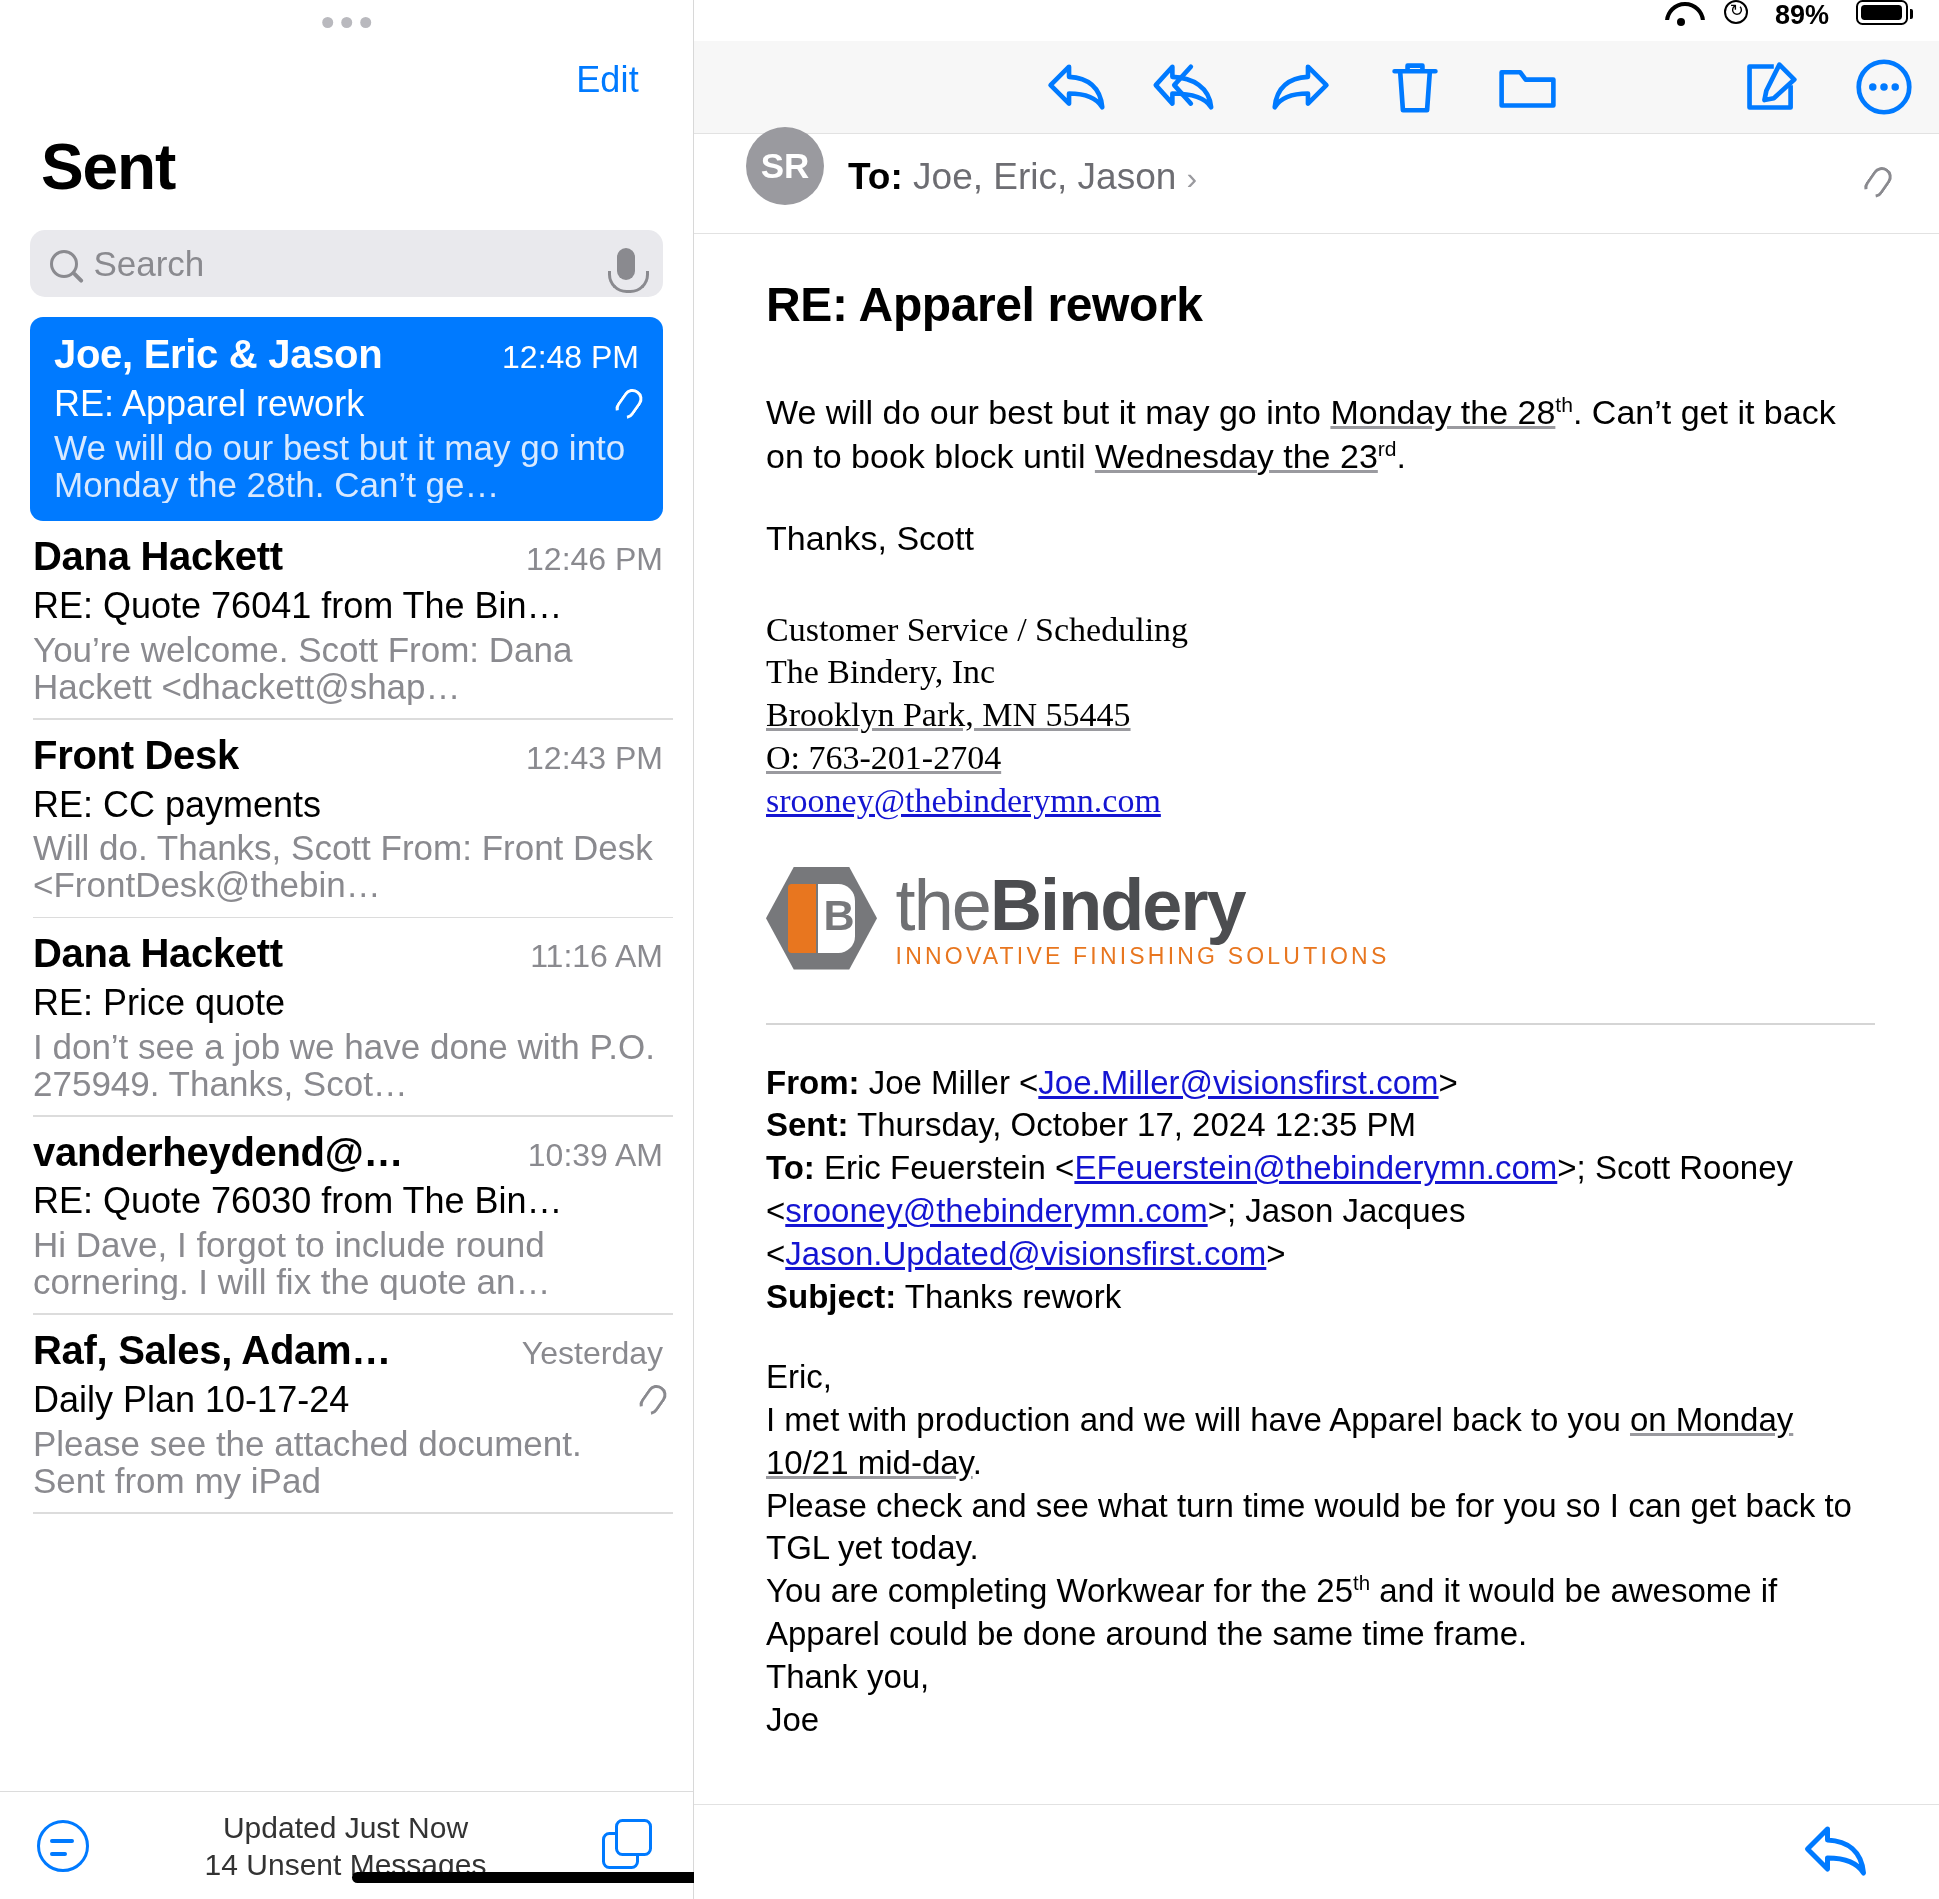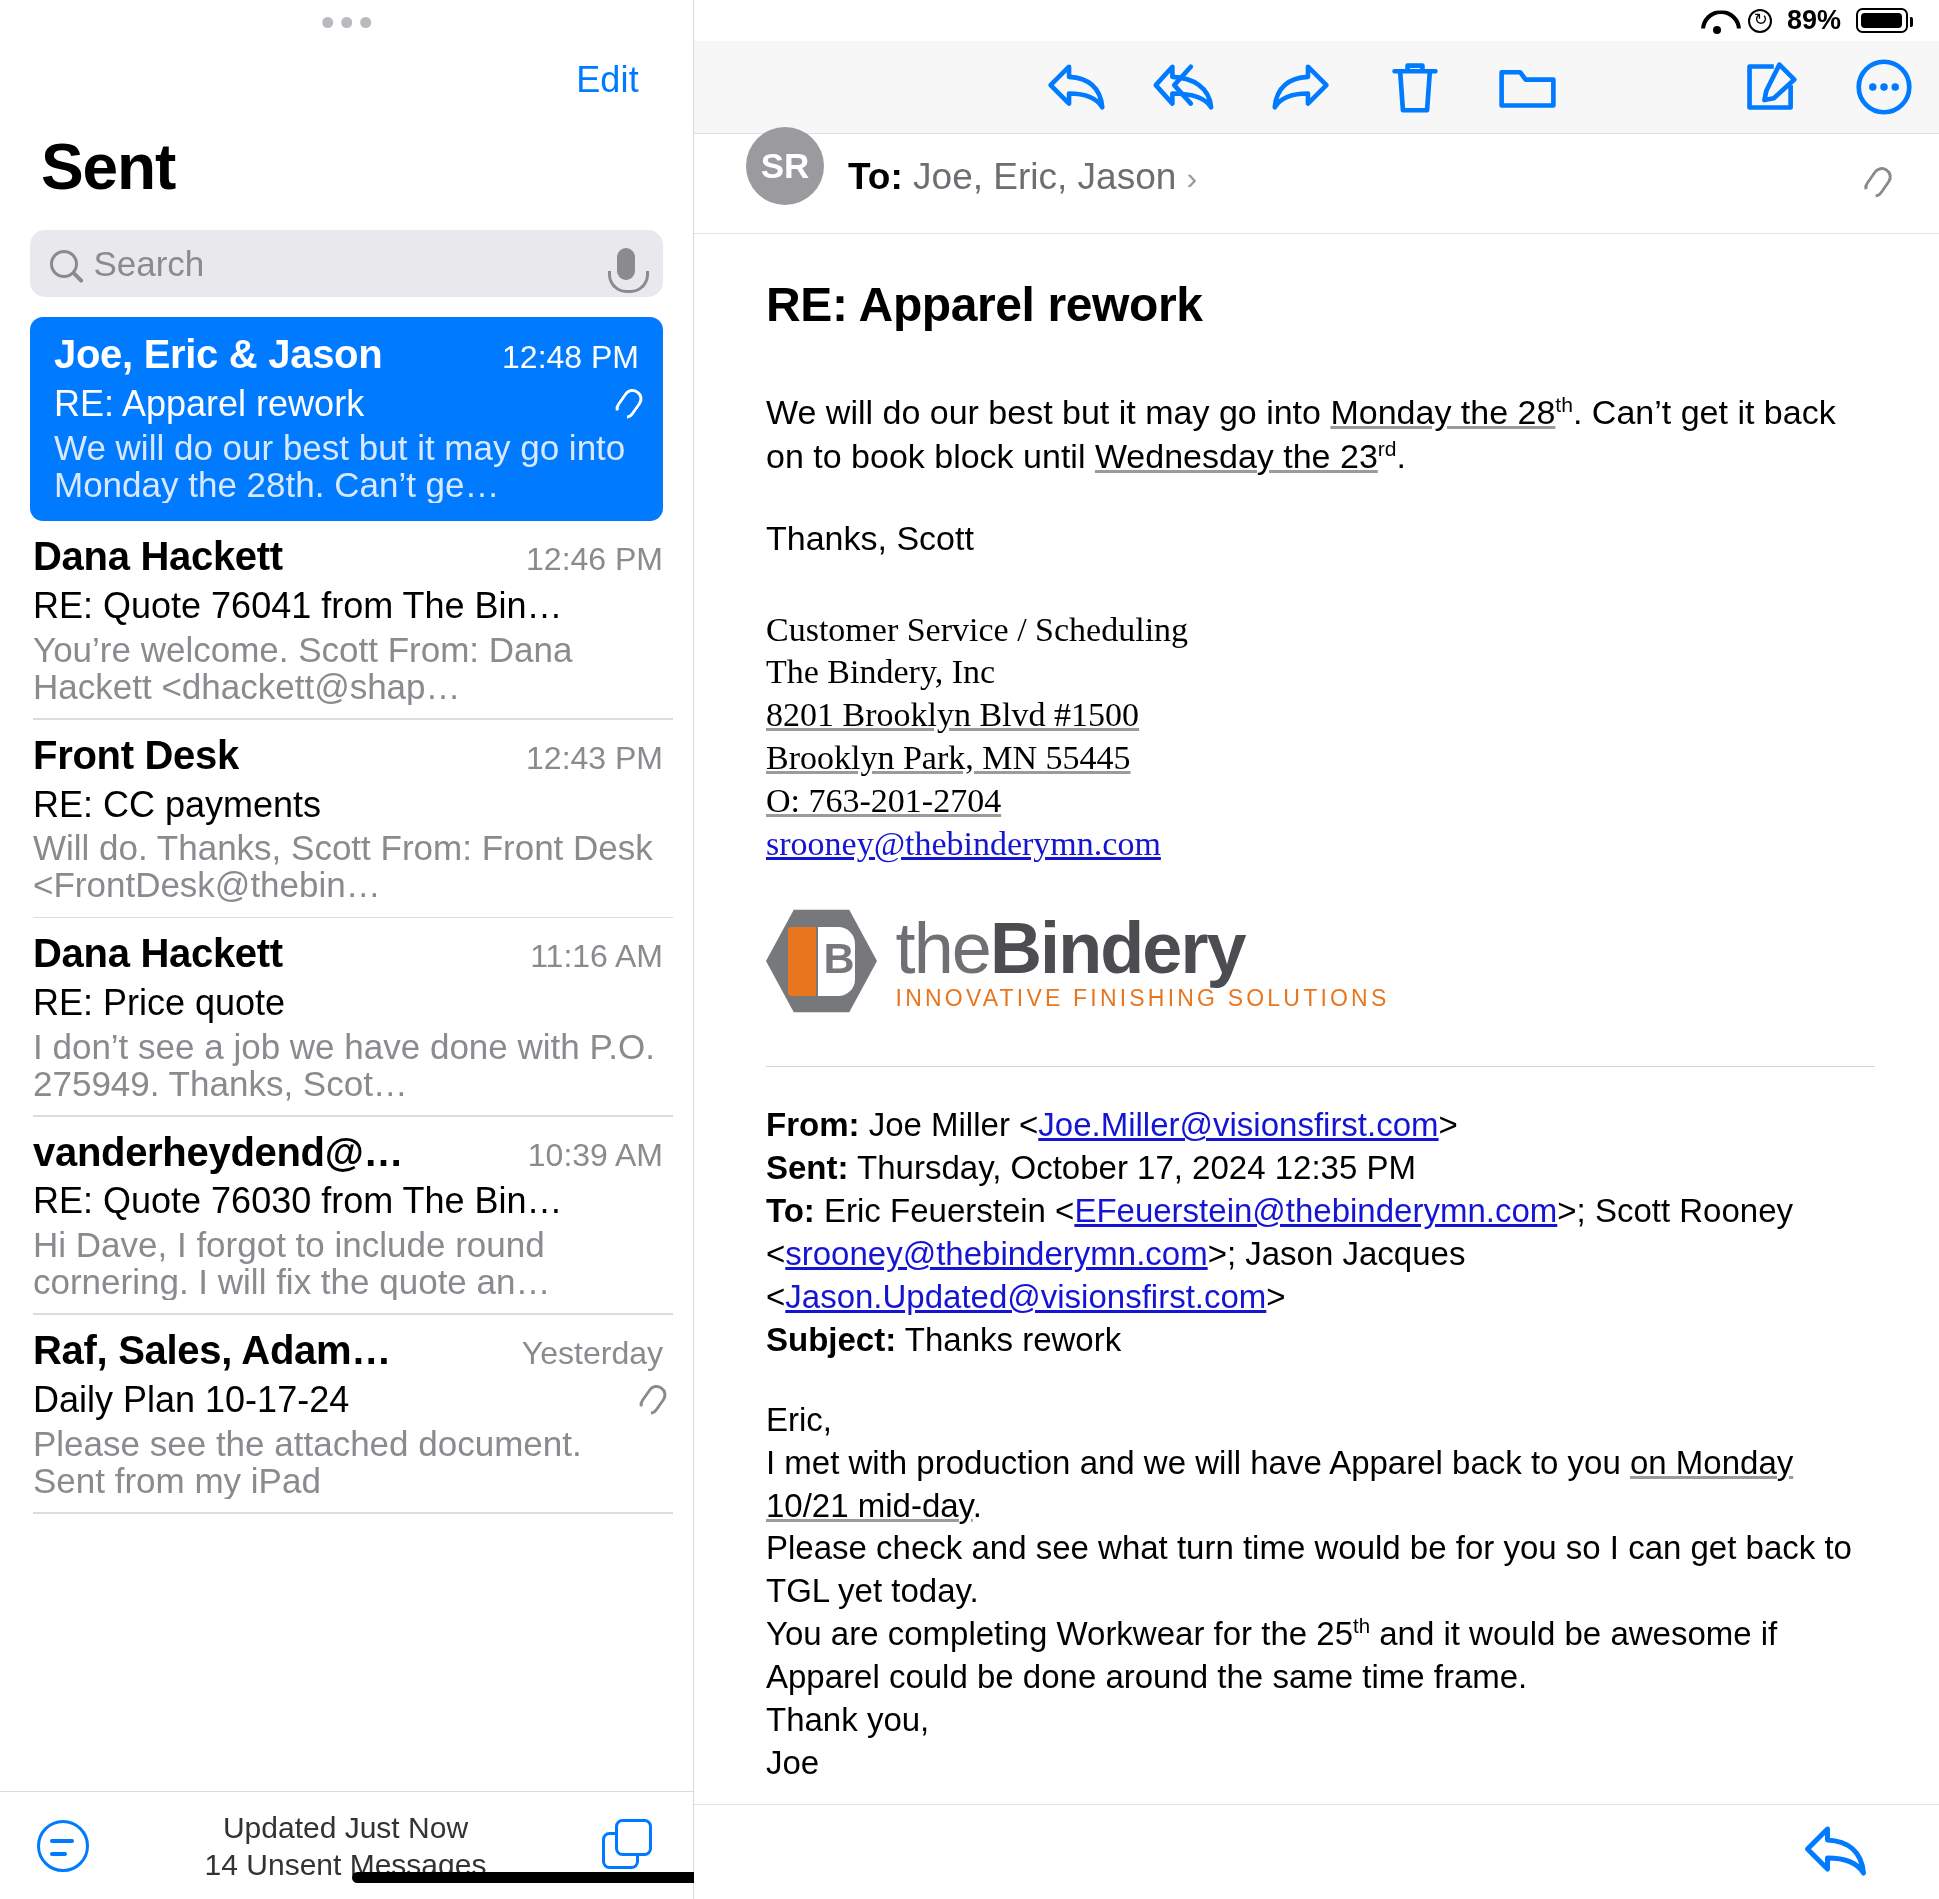--- a/index.html
+++ b/index.html
@@ -98,22 +98,22 @@
   .compose-stack { width: 54px; height: 54px; position: relative; }
   .compose-stack i {
     position: absolute; border: 3.7px solid #007aff; border-radius: 7.4px; display:block;
   }
   .compose-stack i:nth-child(1) { width: 37px; height: 37px; left: 0; top: 13px; }
   .compose-stack i:nth-child(2) { width: 37px; height: 37px; left: 13px; top: 0; background:#fff; }
 
   
   .pane { flex: 1; height: 1900px; position: relative; background: #fff; display:flex; flex-direction:column; }
   .statusbar {
-    height: 41px; display: flex; align-items: center; justify-content: flex-end;
-    gap: 15px; padding-right: 32px; background: #fff;
+    height: 41px; display: flex; align-items: flex-start; justify-content: flex-end;
+    gap: 27px; padding-right: 32px; background: #fff;
   }
   .wifi { width: 32px; height: 24px; position: relative; }
   .wifi::before {
     content:""; position:absolute; left:0; top:1.9px; width:32px; height:32px;
     border:4.6px solid #000; border-radius:50%; clip-path: polygon(0 0,100% 0,100% 45%,0 45%);
   }
   .wifi::after { content:""; position:absolute; left:12px; top:17.6px; width:8.3px; height:8.3px; background:#000; border-radius:50%; }
   .lock { width: 24px; height: 24px; border-radius: 50%; border: 2.8px solid #000; position: relative; }
   .lock::after { content:"↻"; position:absolute; font-size:16.7px; left:3.7px; top:-1.9px; }
   .batt-pct { font-size: 27px; font-weight: bold; color: #000; }
@@ -376,21 +376,20 @@
 
       <div class="para">
         <span>We will do our best but it may go into </span><span class="u">Monday the 28</span><sup>th</sup><span>.  Can’t get it back on to book block until </span><span class="u">Wednesday the 23</span><sup>rd</sup><span>.</span>
       </div>
 
       <div class="para tight">Thanks, Scott</div>
 
       <div class="sig">
         <div>Customer Service / Scheduling</div>
         <div>The Bindery, Inc</div>
-        <div class="u">8201 Brooklyn Blvd #1500</div>
         <div class="u">Brooklyn Park, MN 55445</div>
         <div class="u">O: 763-201-2704</div>
         <div><a href="#">srooney@thebinderymn.com</a></div>
       </div>
 
       <div class="logo">
         <span class="logo-mark">
           <span class="hex"></span>
             <span class="orange"></span>
             <span class="white"></span>

